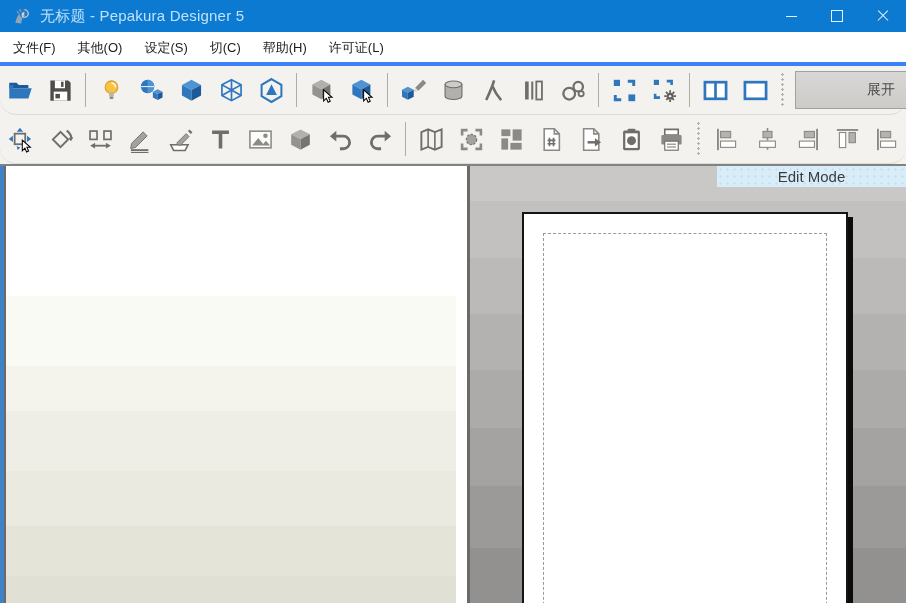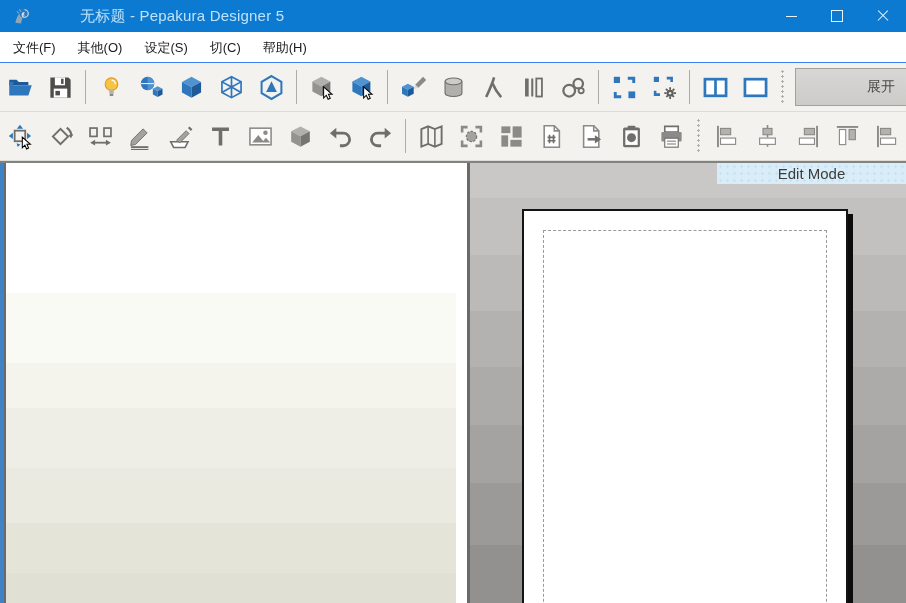--- a/index.html
+++ b/index.html
@@ -8,41 +8,41 @@
     font-family:"Liberation Sans", sans-serif;
     background:#f3f2ef;
     -webkit-font-smoothing:antialiased;
   }
   
   .titlebar{
     height:32px;background:#0d7ad2;display:flex;align-items:center;
     color:#bfe2f8;font-size:15px;
   }
   .titlebar .app-ic{width:20px;height:20px;margin:0 8px 0 12px;flex:0 0 auto;}
-  .titlebar .ttl{flex:1 1 auto;white-space:nowrap;overflow:hidden;letter-spacing:.2px;margin-left:40px;}
+  .titlebar .ttl{flex:1 1 auto;white-space:nowrap;overflow:hidden;letter-spacing:.2px;}
   .wctrls{display:flex;height:32px;flex:0 0 auto;}
   .wbtn{width:46px;height:32px;display:flex;align-items:center;justify-content:center;}
   .glyph-min{width:11px;height:1px;background:#eaf4fc;}
   .glyph-max{width:10px;height:10px;border:1px solid #eaf4fc;}
   .glyph-close{position:relative;width:12px;height:12px;}
   .glyph-close::before,.glyph-close::after{
     content:"";position:absolute;left:-1px;top:5px;width:14px;height:1.4px;background:#eaf4fc;
   }
   .glyph-close::before{transform:rotate(45deg);}
   .glyph-close::after{transform:rotate(-45deg);}
   
   .menubar{
     height:30px;background:#ffffff;display:flex;align-items:center;
-    font-size:13px;color:#1b1b1b;border-bottom:1px solid #3b82f6;padding-left:2px;
+    font-size:13px;color:#1b1b1b;border-bottom:4px solid #3b82f6;padding-left:2px;
   }
   .menu-item{padding:0 11px;line-height:29px;cursor:default;}
   
   .toolbar-row{
     height:48px;background:#f3f2ef;display:flex;align-items:center;
-    border-bottom:1px solid #dedcd7;position:relative;
+    border-bottom:1px solid #dedcd7;position:relative;border-radius:16px;
   }
   .tb-items{display:flex;align-items:center;height:100%;}
   .tb-btn{width:40px;height:44px;display:flex;align-items:center;justify-content:center;flex:0 0 auto;}
   .tb-ic{display:flex;}
   .tb-ic svg{width:27px;height:27px;display:block;}
   .tb-sep{width:1px;height:34px;background:#adacaa;margin:0 5px;flex:0 0 auto;}
   .tb-grip{
     width:5px;height:36px;margin:0 6px 0 5px;flex:0 0 auto;
     background-image:radial-gradient(#b2b0ac 1.1px, transparent 1.35px);
     background-size:5px 5px;background-position:center top;
@@ -128,20 +128,21 @@
       </div>
   </div>
 </div>
 
 <div class="menubar" id="menubar">
     <span class="menu-item">文件(F)</span>
     <span class="menu-item">其他(O)</span>
     <span class="menu-item">设定(S)</span>
     <span class="menu-item">切(C)</span>
     <span class="menu-item">帮助(H)</span>
+    <span class="menu-item">许可证(L)</span>
   </div>
 
 <div class="toolbar-row">
   <div class="tb-items" id="tb-top">
       <div class="tb-btn">
         <span class="tb-ic">
           <svg viewBox="0 0 24 24">
             <path d="M2 5h6.5l2 2H19v3H2z" fill="#1f5a98"></path>
             <path d="M2 19V7h4l-1 3h17l-3 9z" fill="#2e77bd"></path>
           </svg>

